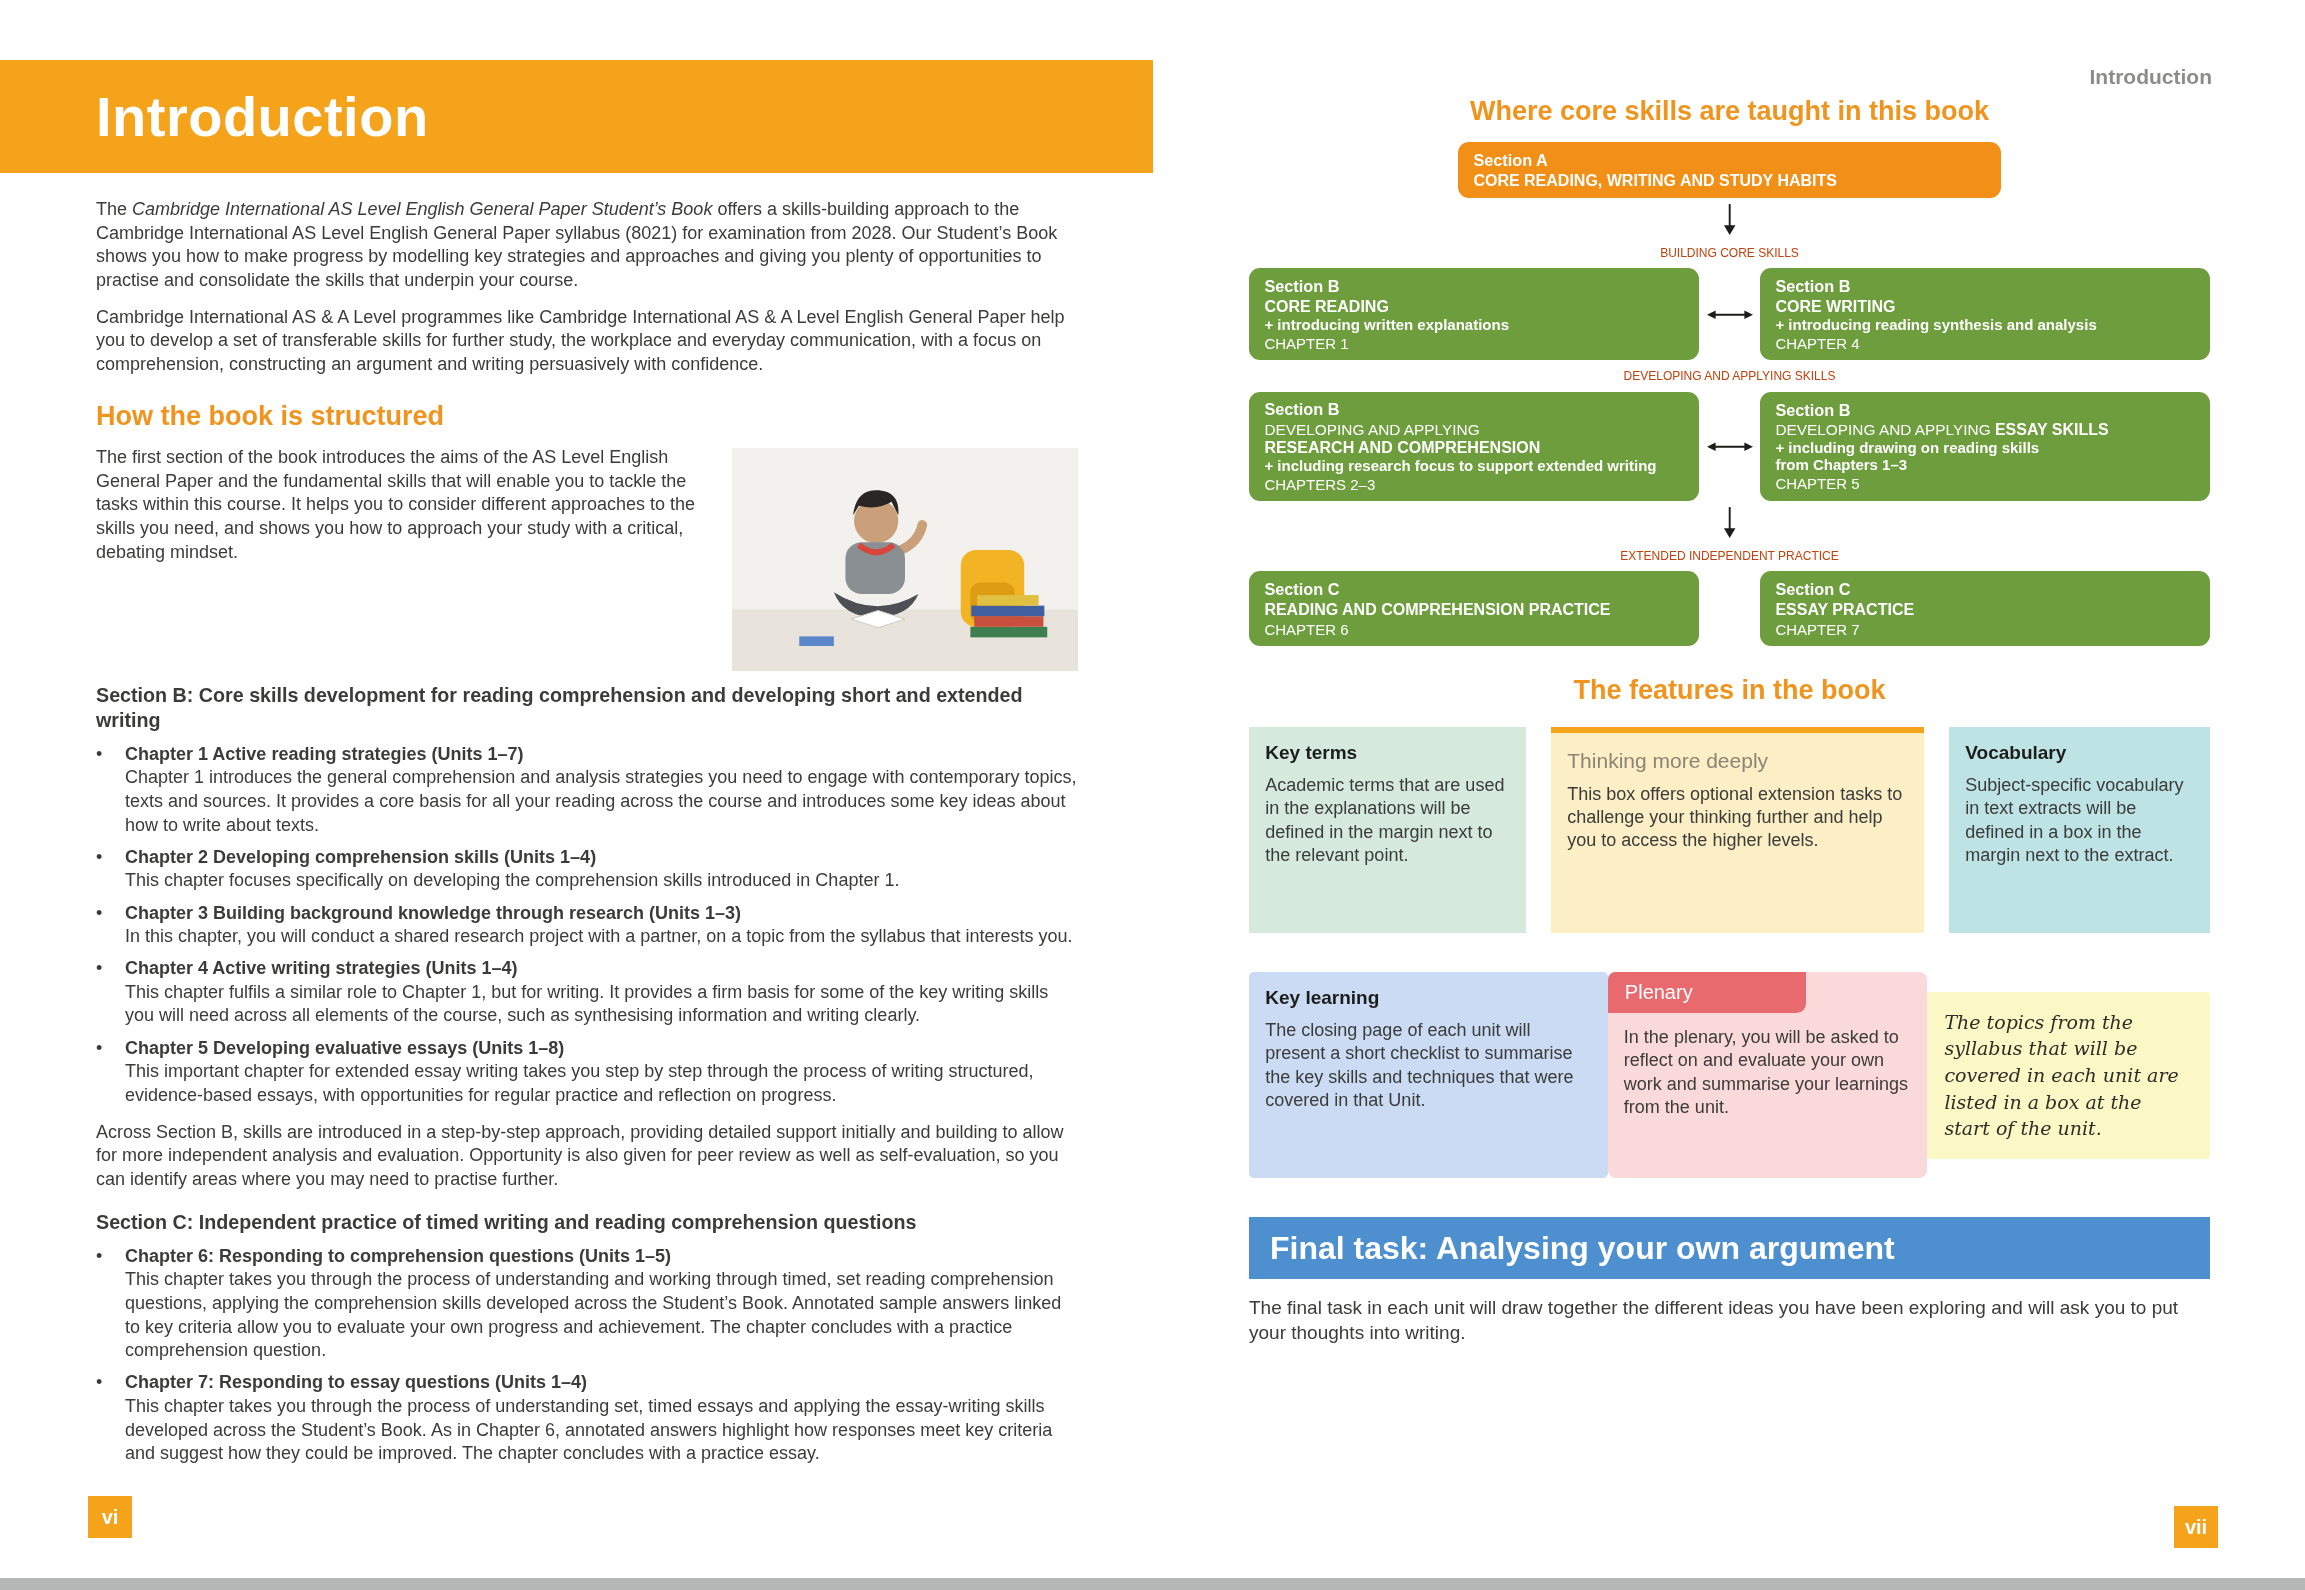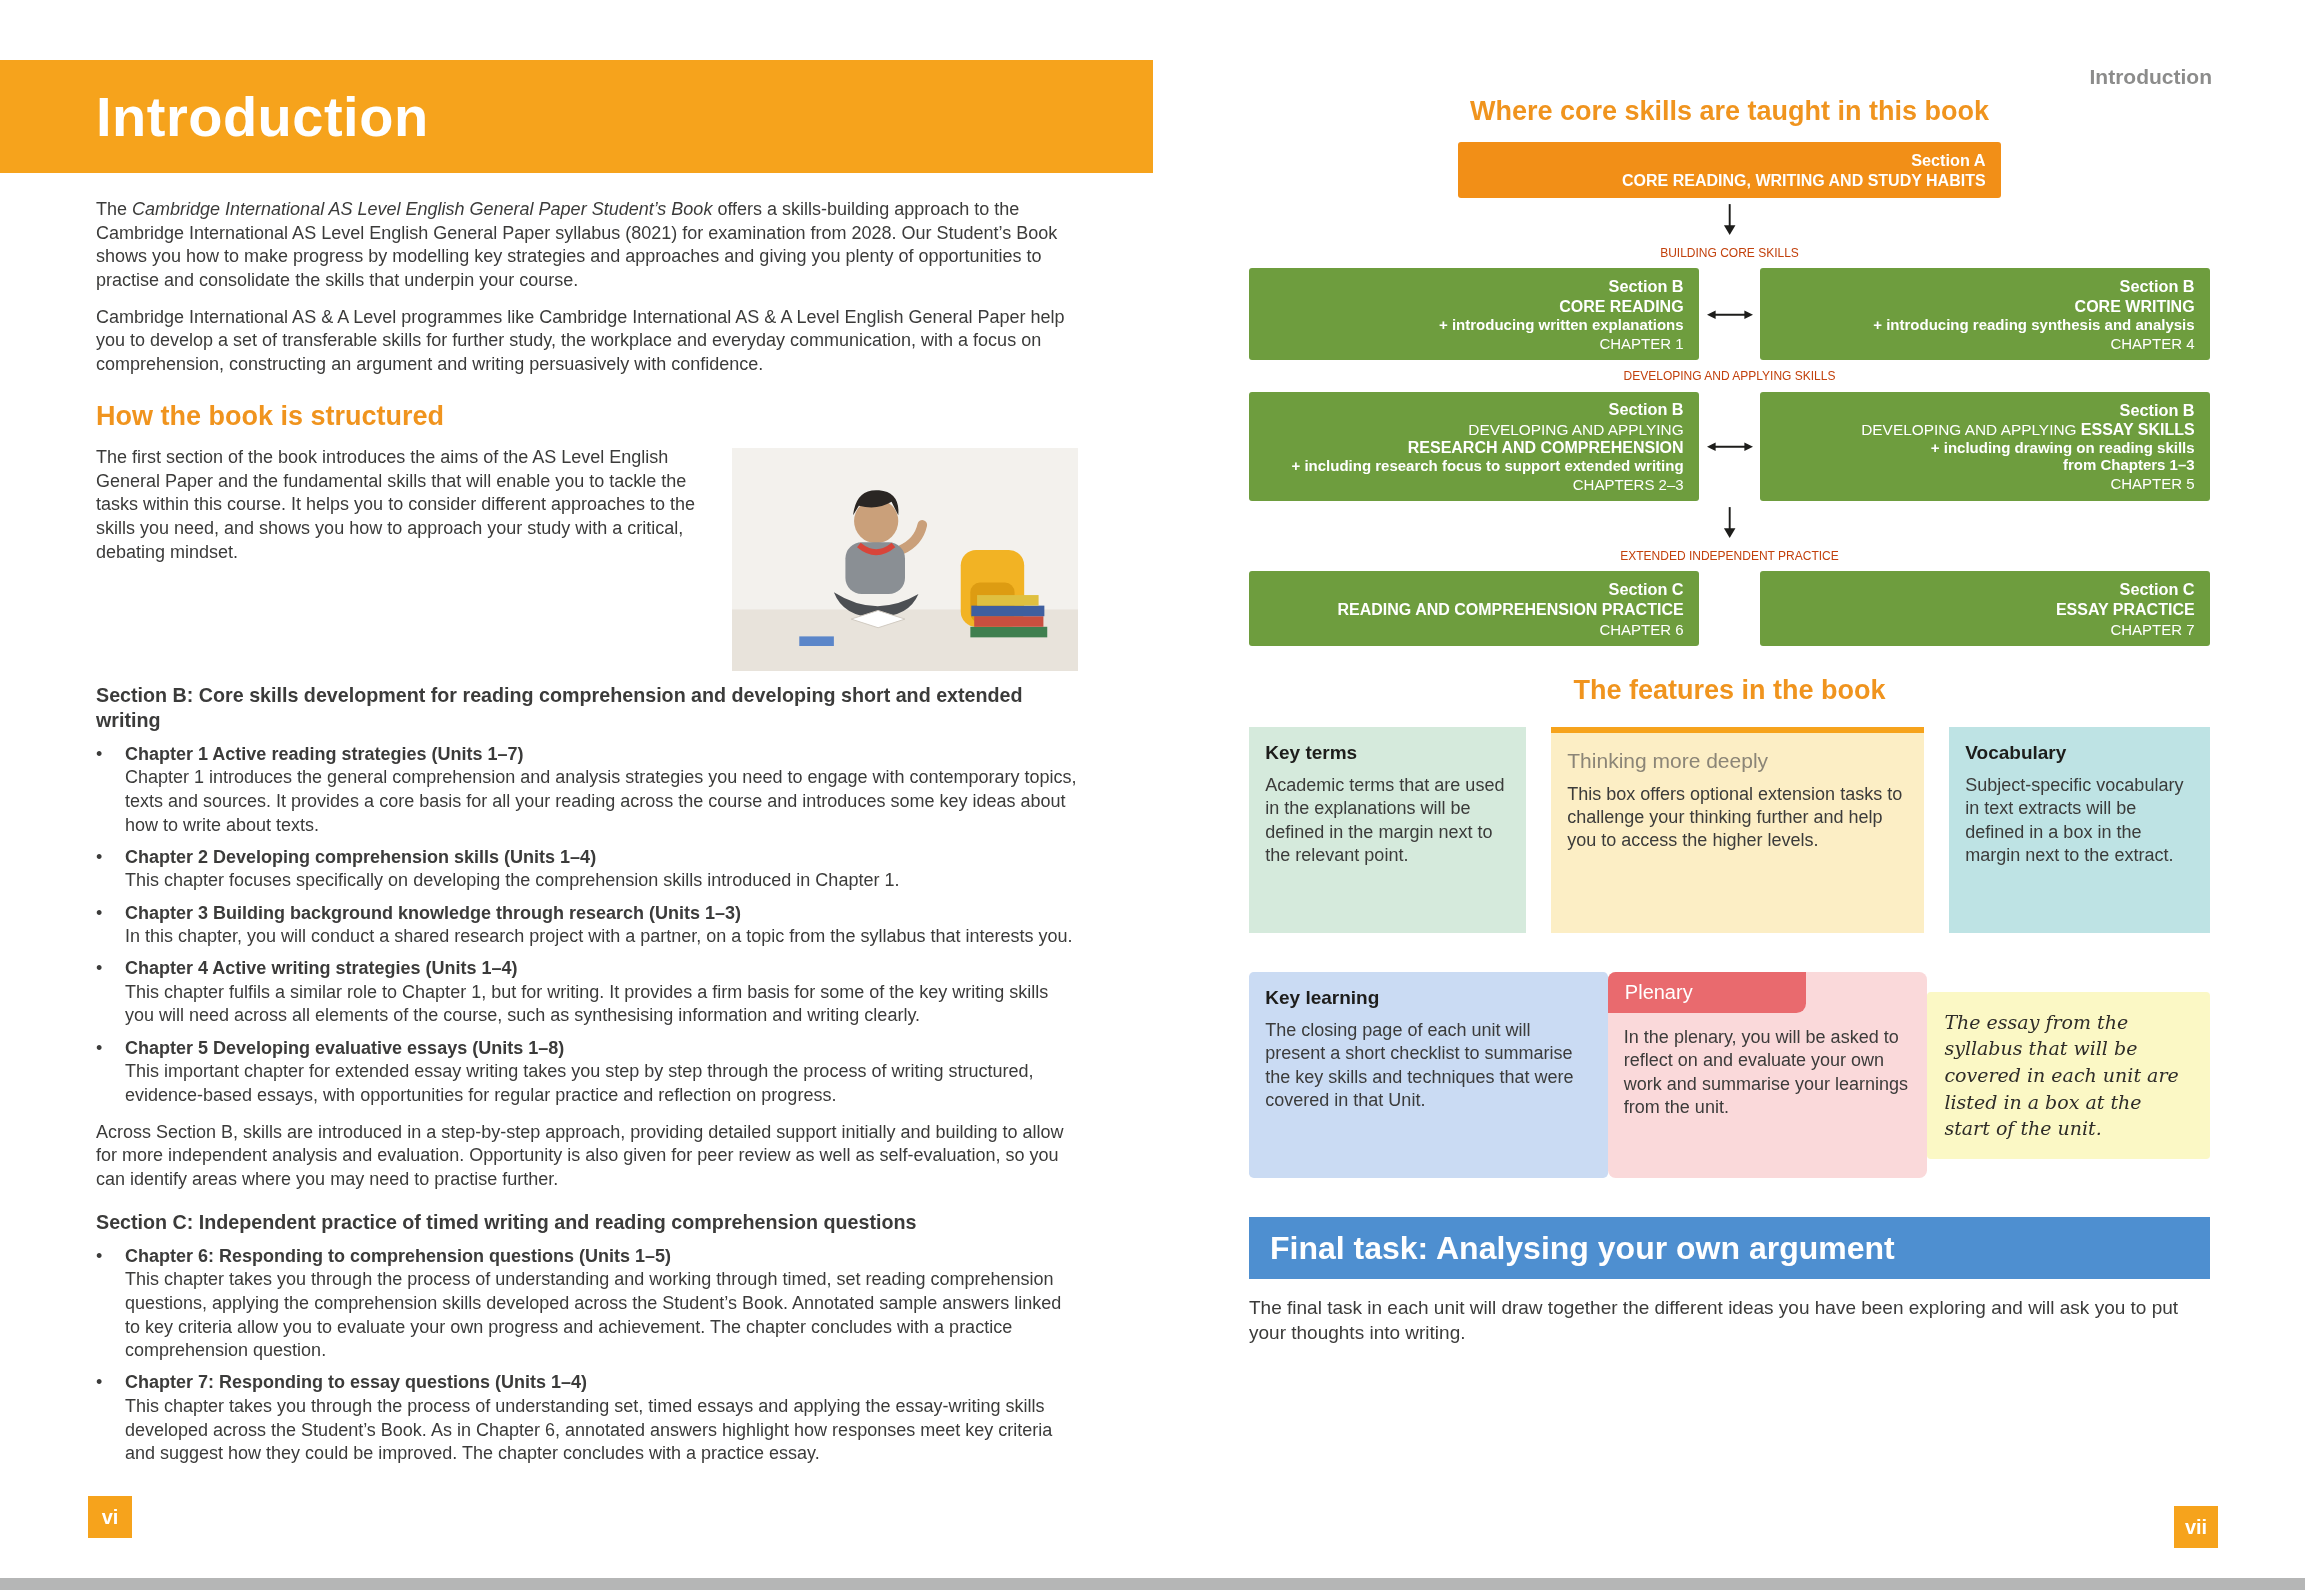--- a/index.html
+++ b/index.html
@@ -24,21 +24,21 @@
   .ch-desc{margin-left:29px}
   .pagenum{position:absolute;width:44px;height:42px;background:#f6a31c;color:#fff;font-weight:bold;font-size:20px;display:flex;align-items:center;justify-content:center}
   .pn-left{left:88px;bottom:39px}
   .pn-right{right:88px;bottom:29px}
 
   
   .running-head{position:absolute;top:65px;right:94px;color:#8c8c8b;font-weight:bold;font-size:21px}
   .r-content{padding:96px 96px 0 96px}
   .core-heading{color:#f0941e;font-size:27px;font-weight:bold;text-align:center;margin-bottom:15.4px}
   .flow{display:flex;flex-direction:column;align-items:center;width:961px;margin:0 auto}
-  .fc-box{border-radius:3px;color:#fff;text-align:right;padding:8.6px 15.4px}
+  .fc-box{border-radius:11px;color:#fff;text-align:left;padding:8.6px 15.4px}
   .fc-orange{background:#f28f17;width:543px}
   .fc-green{background:#6e9d3e;width:450px}
   .fc-row{display:flex;width:100%;justify-content:space-between;align-items:center;position:relative}
   .fc-section{font-weight:bold;font-size:16.3px;margin-bottom:1.9px}
   .fc-title{font-weight:bold;font-size:16px}
   .fc-plain{font-size:15.4px}
   .fc-plus{font-weight:bold;font-size:15px}
   .fc-chapter{font-size:15px;margin-top:1.9px}
   .flow-label{font-weight:normal;font-size:12px;color:#c2410c;margin:8.6px 0}
   .h-arrow{flex:1;display:flex;justify-content:center}
@@ -275,21 +275,21 @@
 
     <div class="feat-row">
       <div class="feat kl">
         <div class="feat-title">Key learning</div>
         <div>The closing page of each unit will present a short checklist to summarise the key skills and techniques that were covered in that Unit.</div>
       </div>
       <div class="plen">
         <div class="plen-head">Plenary</div>
         <div class="plen-body">In the plenary, you will be asked to reflect on and evaluate your own work and summarise your learnings from the unit.</div>
       </div>
-      <div class="note">The essay from the syllabus that will be covered in each unit are listed in a box at the start of the unit.</div>
+      <div class="note">The topics from the syllabus that will be covered in each unit are listed in a box at the start of the unit.</div>
     </div>
 
     <div class="final-banner">Final task: Analysing your own argument</div>
     <p class="final-text">The final task in each unit will draw together the different ideas you have been exploring and will ask you to put your thoughts into writing.</p>
 
   </div>
 
   <div class="pagenum pn-right">vii</div>
 </div>
 

